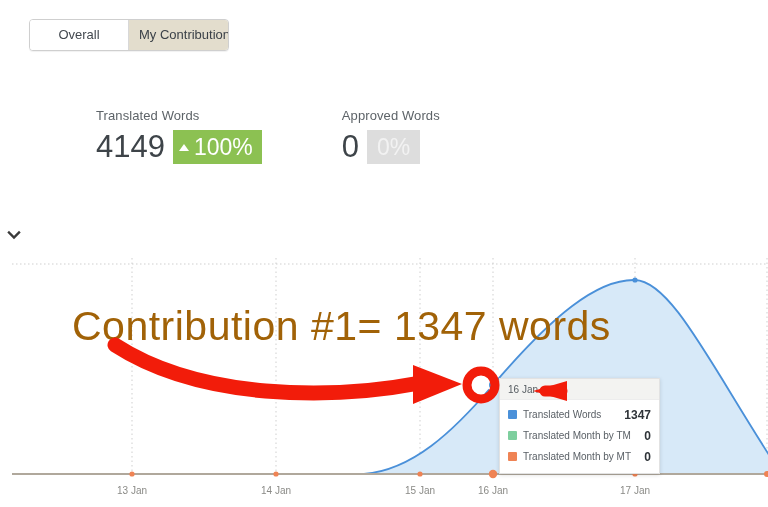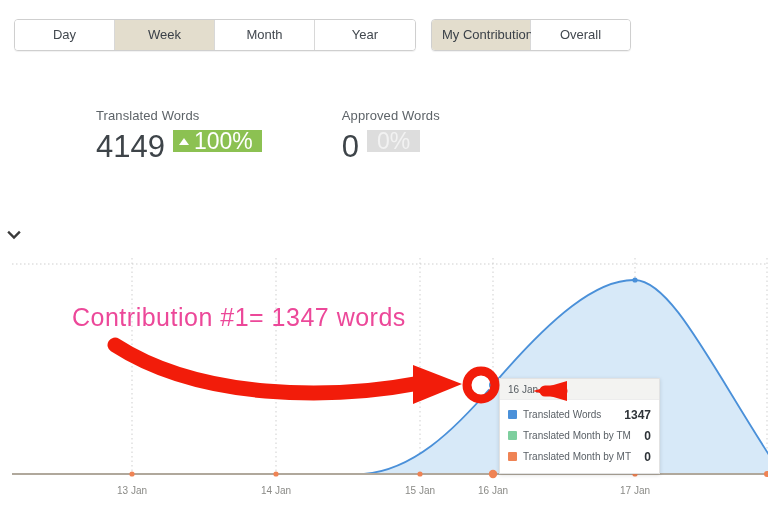--- a/index.html
+++ b/index.html
@@ -74,21 +74,21 @@
     align-items: flex-start;
   }
   .stat-value {
     font-size: 31px;
     color: #3e4449;
     font-weight: 400;
     line-height: 34px;
   }
   .stat-badge {
     margin-left: 8px;
-    height: 22px;
+    height: 34px;
     line-height: 34px;
     padding: 0 9px 0 6px;
     font-size: 23px;
     color: #ffffff;
     background: #8cc152;
     display: flex;
     align-items: center;
     box-sizing: border-box;
   }
   .stat-badge.zero {
@@ -166,45 +166,39 @@
     font-size: 12px;
     font-weight: bold;
     text-align: center;
   }
 
   
   .annot-text {
     position: absolute;
     left: 72px;
     top: 303px;
-    font-size: 25px;
-    color: #ec4899;
+    font-size: 41px;
+    color: #a16207;
     white-space: nowrap;
     letter-spacing: 0.5px;
   }
   .annot-layer {
     position: absolute;
     left: 0; top: 0;
     width: 768px; height: 507px;
     pointer-events: none;
   }
 </style>
 </head>
 <body>
 
 <div class="tabbar">
-  <div class="tabgroup first">
-    <div class="tab w1">Day</div>
-    <div class="tab w1 active">Week</div>
-    <div class="tab w1">Month</div>
-    <div class="tab w1">Year</div>
-  </div>
   <div class="tabgroup second">
+    <div class="tab w2">Overall</div>
     <div class="tab w2 active">My Contribution</div>
-    <div class="tab w2">Overall</div>
   </div>
 </div>
 
 <div class="stats">
   <div class="stat translated">
     <div class="stat-label">Translated Words</div>
     <div class="stat-row">
       <div class="stat-value">4149</div>
       <div class="stat-badge">
         <span class="caret-up"></span>

